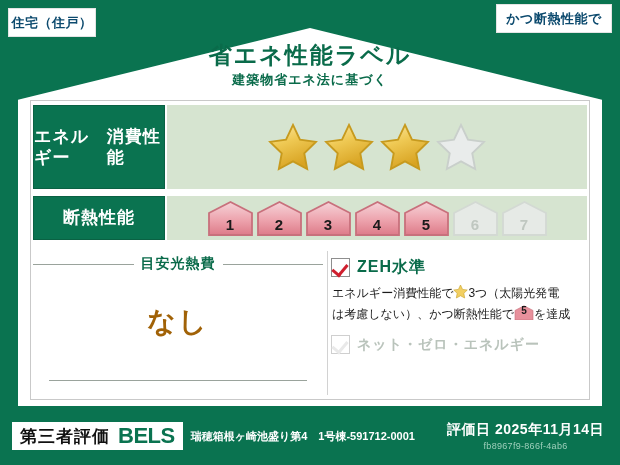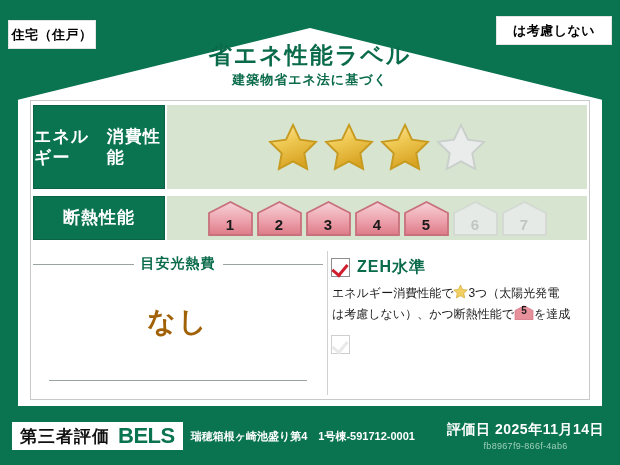--- a/index.html
+++ b/index.html
@@ -20,27 +20,26 @@
     left: 18px; top: 28px;
     width: 584px; height: 378px;
     background: #ffffff;
     clip-path: polygon(0% 19%, 50% 0%, 100% 19%, 100% 100%, 0% 100%);
   }
 
   
   .corner-tag {
     position: absolute;
     background: #ffffff;
-    color: #000000;
+    color: #0c4a6e;
     font-weight: bold;
     font-size: 13px;
     letter-spacing: 0.5px;
     display: flex; align-items: center; justify-content: center;
     border: 1px solid #e4e4e4;
-    margin-top: 12px;
   }
   #tag-left  { left: 8px;  top: 8px;  width: 88px; height: 29px; }
   #tag-right { right: 8px; top: 4px;  width: 116px; height: 29px; }
 
   
   .title-wrap {
     position: absolute; left: 0; top: 36px; width: 620px;
     text-align: center;
   }
   #title-sub {
@@ -223,21 +222,21 @@
   }
 </style>
 </head>
 <body>
 
 <div id="label">
 
   <div class="house-shape"></div>
 
   <div class="corner-tag" id="tag-left">住宅（住戸）</div>
-  <div class="corner-tag" id="tag-right">は考慮しない</div>
+  <div class="corner-tag" id="tag-right">かつ断熱性能で</div>
 
   <div class="title-wrap">
     <div id="title-main">省エネ性能ラベル</div>
     <div id="title-sub">建築物省エネ法に基づく</div>
   </div>
 
   <div class="panel">
 
     <div class="row" id="row-energy">
       <div class="row-label">
@@ -424,20 +423,21 @@
         <span>は考慮しない）、かつ断熱性能で</span><span class="inline-house">
           <svg width="20" height="15" viewBox="0 0 47 36" aria-hidden="true">
             <polygon points="2,36 2,13 23.5,2 45,13 45,36" fill="#e8919c" stroke="#c8707c" stroke-width="1.6"></polygon>
           </svg>
           <span class="hnum">5</span>
         </span><span>を達成</span>
       </div>
 
       <div class="nze-head">
         <span class="chk off" id="nze-checkbox"></span>
+        <span id="nze-title">ネット・ゼロ・エネルギー</span>
       </div>
     </div>
   </div>
 
   <div id="footer">
     <div id="bels-box">
       <span id="bels-jp">第三者評価</span>
       <span id="bels-en">BELS</span>
     </div>
     <div id="building-name">瑞穂箱根ヶ崎池盛り第4　1号棟-591712-0001</div>

